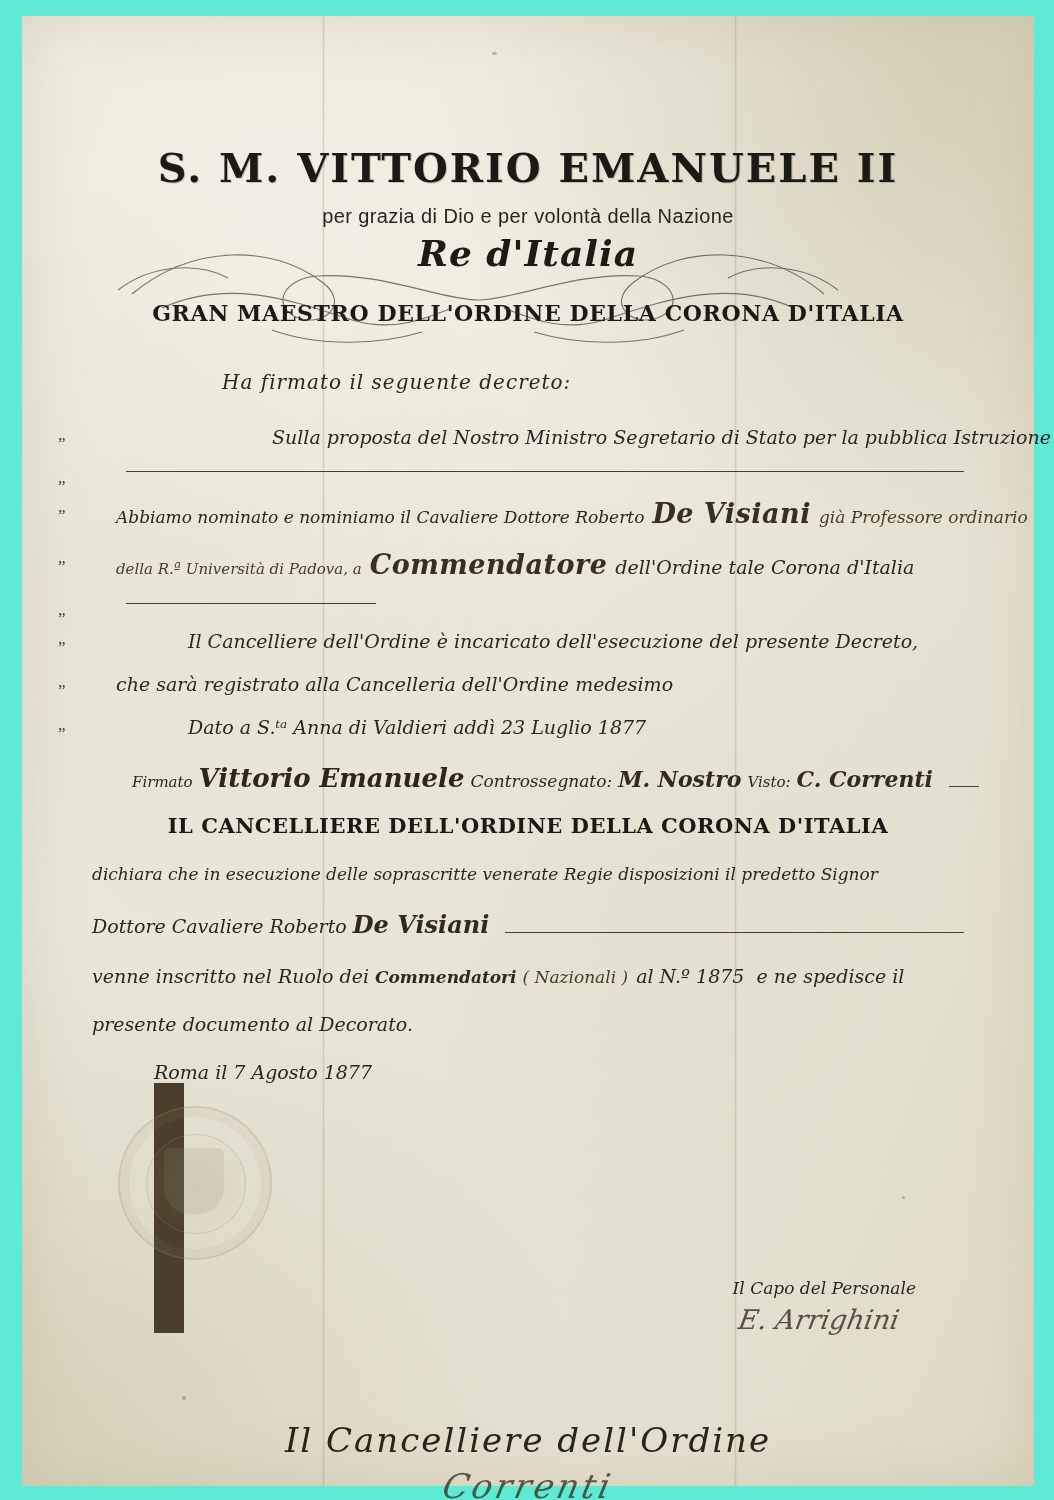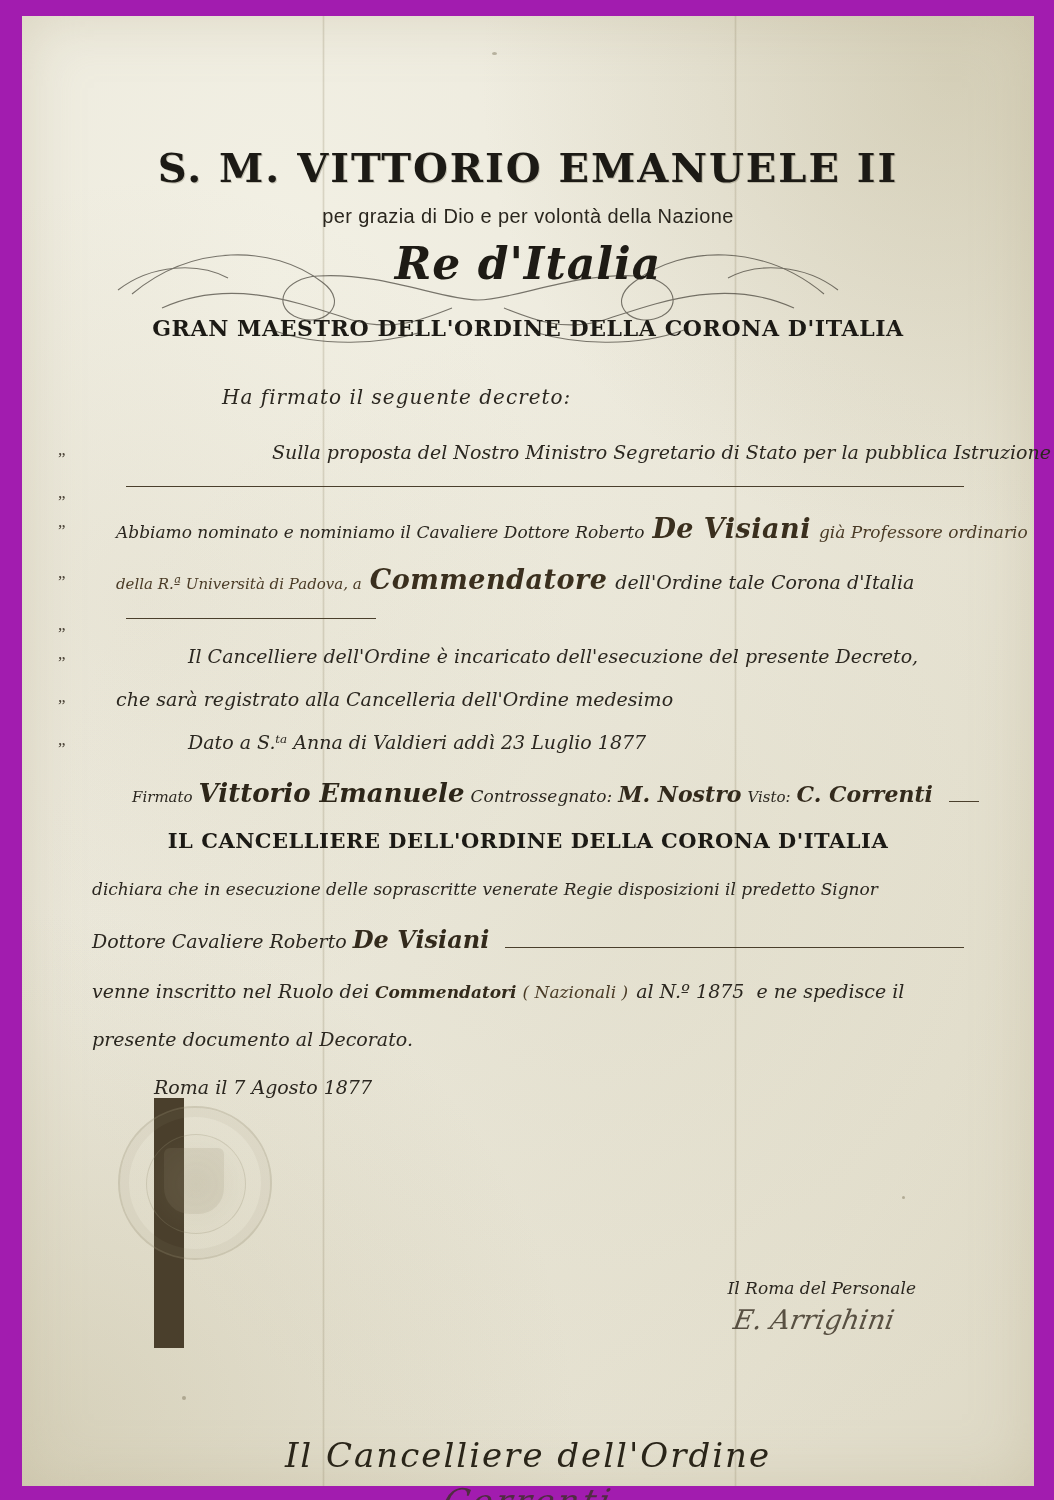--- a/index.html
+++ b/index.html
@@ -10,21 +10,21 @@
   body {
     width: 1054px;
     height: 1500px;
     overflow: hidden;
     font-family: "Liberation Serif", serif;
   }
   .frame {
     position: relative;
     width: 1054px;
     height: 1500px;
-    background: #a21caf;
+    background: #5eead4;
   }
   
   .sheet {
     position: absolute;
     left: 22px;
     top: 16px;
     width: 1012px;
     height: 1470px;
     background:
       radial-gradient(ellipse at 25% 18%, #f2f0e4 0%, #ece9dc 42%, #e4e0cf 78%, #ddd8c4 100%);
@@ -80,25 +80,25 @@
   .flourish {
     position: absolute;
     left: 0; right: 0;
     top: 218px;
     height: 120px;
     pointer-events: none;
     opacity: 0.62;
   }
   .title-script {
     text-align: center;
-    margin-top: 10px;
-    font-family: "DejaVu Serif", serif;
-    font-style: italic;
-    font-weight: bold;
-    font-size: 44px;
+    margin-top: 4px;
+    font-family: "DejaVu Serif", serif;
+    font-style: italic;
+    font-weight: bold;
+    font-size: 36px;
     letter-spacing: 1px;
     color: #1e1b15;
     position: relative;
     z-index: 2;
   }
   .title-order {
     text-align: center;
     margin-top: 26px;
     font-family: "DejaVu Serif", serif;
     font-weight: bold;
@@ -421,18 +421,18 @@
       <div class="closing-sig">Correnti</div>
 
     </div>
 
     <div class="seal">
       <div class="inner"></div>
       <div class="crest"></div>
     </div>
 
     <div class="capo">
-      <div class="hw ink-dark">Il Roma del Personale</div>
+      <div class="hw ink-dark">Il Capo del Personale</div>
       <div class="capo-sig">E. Arrighini</div>
     </div>
 
   </div>
 </div>
 
 </body></html>

